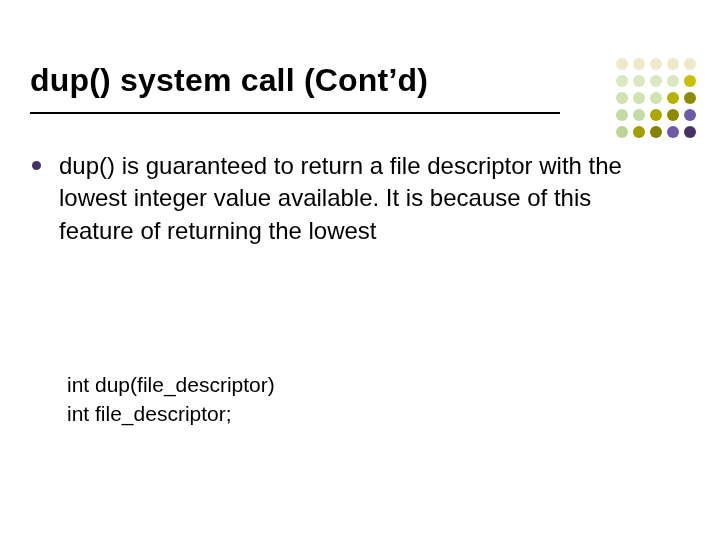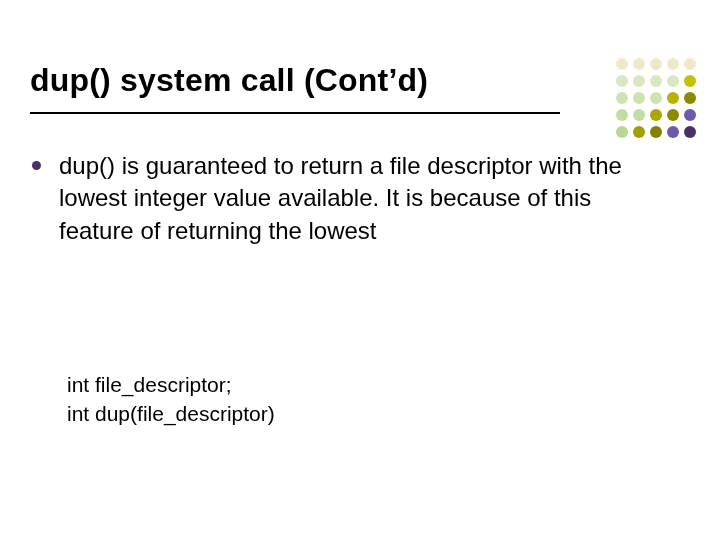--- a/index.html
+++ b/index.html
@@ -131,17 +131,17 @@
   <div class="body">
     <div class="bullet-row">
       <div class="bullet-dot"></div>
       <div class="bullet-text">
         <span>dup() is guaranteed to return a file descriptor with the lowest integer value available.  It is because of this feature of returning the lowest</span>
       </div>
     </div>
   </div>
 
   <div class="code-block">
+    <div>int dup(file_descriptor)</div>
     <div>int file_descriptor;</div>
-    <div>int dup(file_descriptor)</div>
   </div>
 
 </div>
 
 </body></html>

